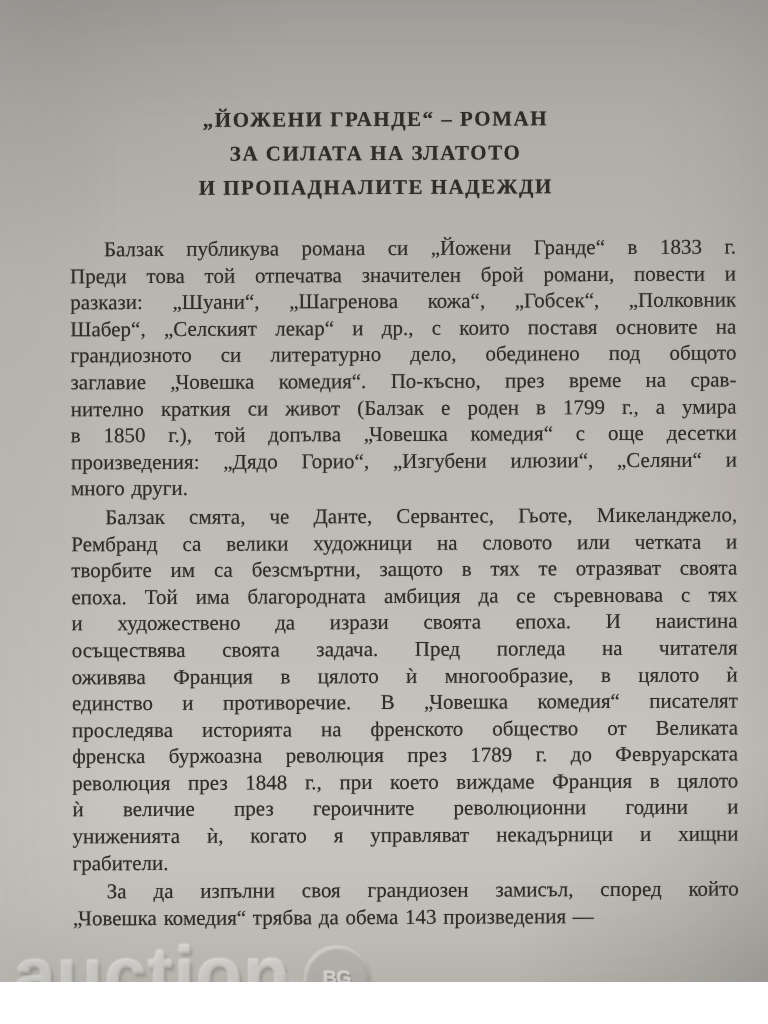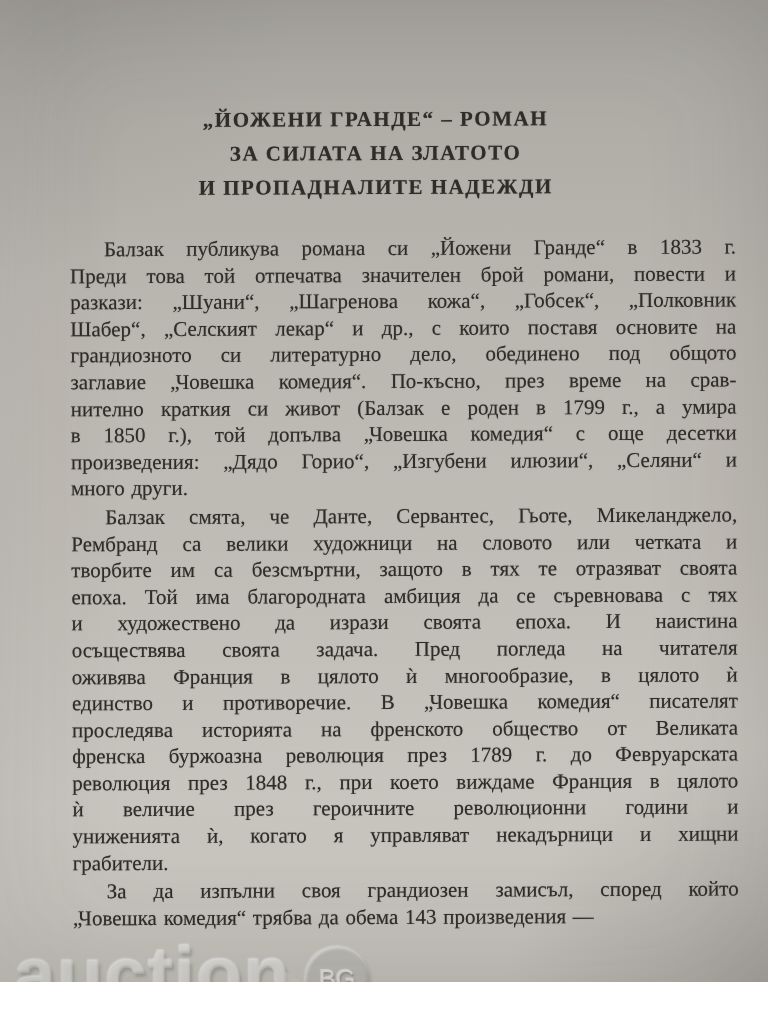--- a/index.html
+++ b/index.html
@@ -63,21 +63,21 @@
     clip-path:polygon(0 0, 100% 50%, 0 100%);
     filter:drop-shadow(1px 2px 2px rgba(104,102,97,0.30));
   }
   .wm-badge{
     width:64px;height:64px;margin-left:-4px;margin-top:8px;
     border-radius:50%;
     background:rgba(177,175,169,0.55);
     box-shadow:inset 1px 2px 3px rgba(255,255,255,0.55), inset -1px -3px 4px rgba(95,93,89,0.30),
                -1px -1px 2px rgba(255,255,255,0.40), 2px 3px 3px rgba(104,102,97,0.25);
     display:flex;align-items:center;justify-content:center;
-    font-size:25px;font-weight:normal;
+    font-size:19px;font-weight:bold;
     color:rgba(226,224,218,0.85);
     text-shadow:1px 2px 2px rgba(95,93,89,0.45), -1px -1px 1px rgba(255,255,255,0.5);
     letter-spacing:0;
   }
 </style>
 </head>
 <body>
 
 <div class="photo">
   <div class="content">

